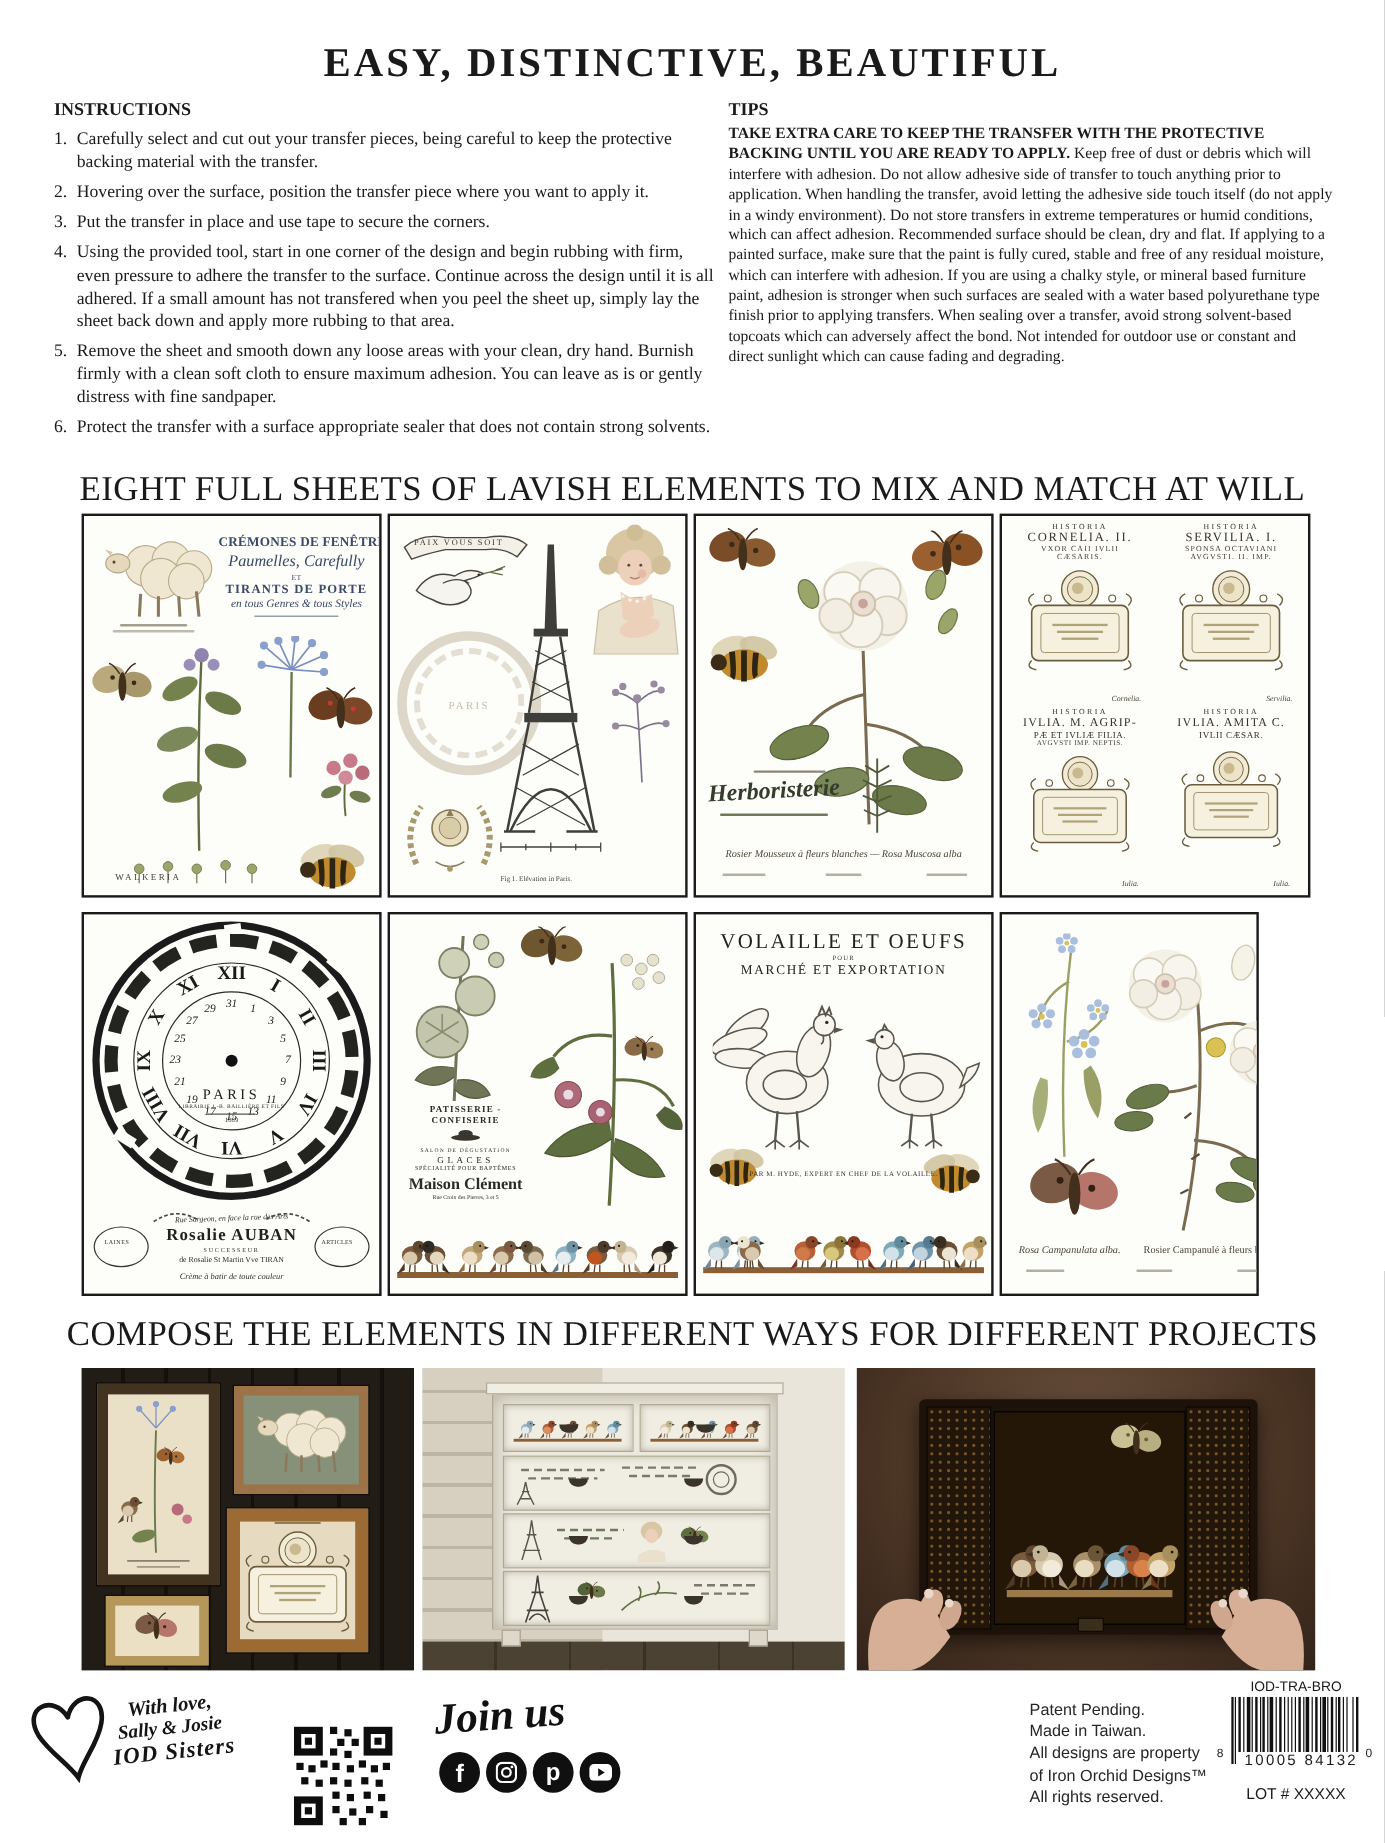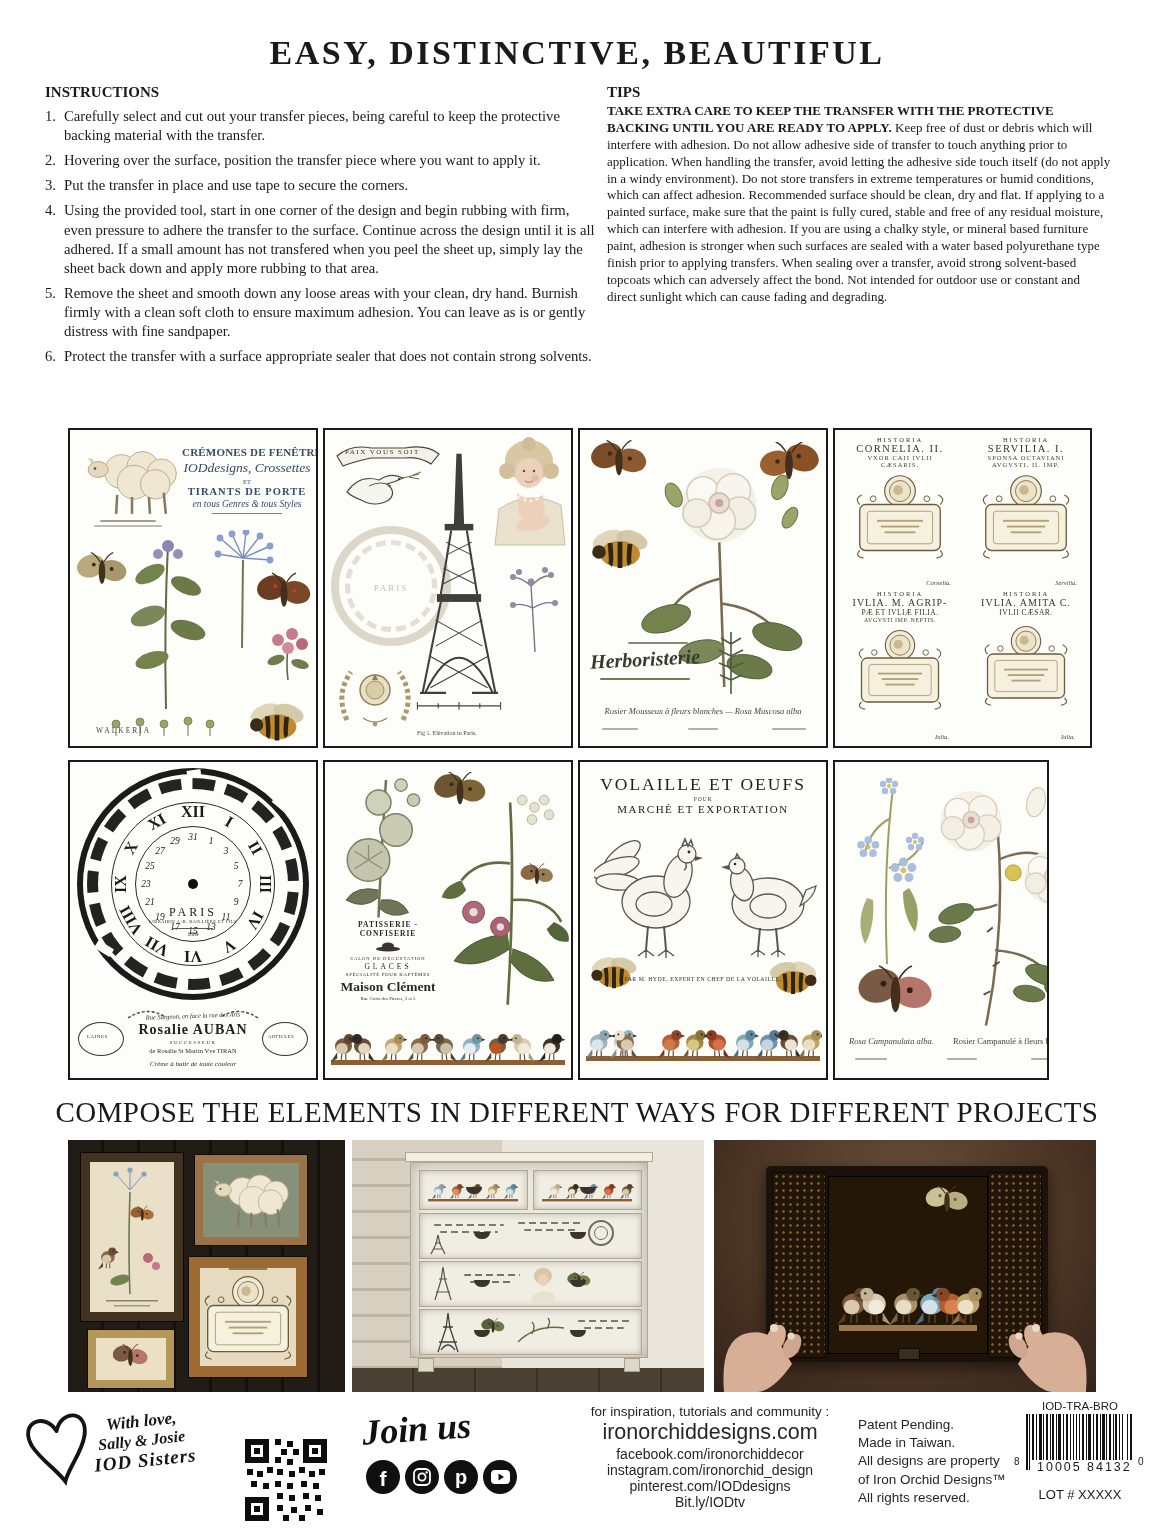--- a/index.html
+++ b/index.html
@@ -146,30 +146,31 @@
         <span class="ins-num">6.</span>
         <span class="ins-text">Protect the transfer with a surface appropriate sealer that does not contain strong solvents.</span>
       </div>
   </div>
 
   <div class="abs" style="left:607px;top:84px;width:505px">
     <div class="colhead">TIPS</div>
     <p class="tips-p"><strong>TAKE EXTRA CARE TO KEEP THE TRANSFER WITH THE PROTECTIVE BACKING UNTIL YOU ARE READY TO APPLY.</strong><span> Keep free of dust or debris which will interfere with adhesion. Do not allow adhesive side of transfer to touch anything prior to application. When handling the transfer, avoid letting the adhesive side touch itself (do not apply in a windy environment). Do not store transfers in extreme temperatures or humid conditions, which can affect adhesion. Recommended surface should be clean, dry and flat. If applying to a painted surface, make sure that the paint is fully cured, stable and free of any residual moisture, which can interfere with adhesion. If you are using a chalky style, or mineral based furniture paint, adhesion is stronger when such surfaces are sealed with a water based polyurethane type finish prior to applying transfers. When sealing over a transfer, avoid strong solvent-based topcoats which can adversely affect the bond. Not intended for outdoor use or constant and direct sunlight which can cause fading and degrading.</span></p>
   </div>
 
+  <div class="sechead" style="top:392px">EIGHT FULL SHEETS OF LAVISH ELEMENTS TO MIX AND MATCH AT WILL</div>
 
   <div class="card" style="left:68px;top:428px">
     <svg class="abs" style="left:8px;top:12px" width="108" height="74" viewBox="0 0 96 70">
         <use href="#sheep"></use>
       </svg>
     <div class="mline" style="left:30px;top:90px;width:56px;height:1.5px"></div>
     <div class="mline" style="left:24px;top:95px;width:68px;height:1.5px;background:#c0bab0"></div>
     <div class="ct" style="left:112px;top:16px;width:130px;text-align:center;color:#3a4a66">
       <div style="font-size:11px;font-weight:bold;letter-spacing:.2px">CRÉMONES DE FENÊTRE</div>
-      <div style="font-size:13.5px;font-style:italic;margin-top:2px">IODdesigns, Crossettes</div>
+      <div style="font-size:13.5px;font-style:italic;margin-top:2px">Paumelles, Carefully</div>
       <div style="font-size:6.5px;margin-top:2px;color:#44506a">ET</div>
       <div style="font-size:10.5px;font-weight:bold;letter-spacing:1px;margin-top:1px">TIRANTS DE PORTE</div>
       <div style="font-size:9.5px;font-style:italic;margin-top:2px">en tous Genres &amp; tous Styles</div>
       <div style="height:1px;background:#7a849c;width:70px;margin:4px auto 0"></div>
     </div>
     <svg class="abs" style="left:6px;top:122px" width="52" height="40" viewBox="0 0 35 26">
         <use href="#moth" style="--w1:#b9a97c;--w2:#a8976a"></use>
       </svg>
     <svg class="abs" style="left:186px;top:142px" width="56" height="44" viewBox="0 0 35 26">
         <use href="#moth" style="--w1:#6a3c20;--w2:#7a4828;--sp:#c23b30"></use>
@@ -962,28 +963,20 @@
     <div class="icircle">
       <span class="sans" style="color:#fff;font-size:20px;font-weight:bold">p</span>
     </div>
     <div class="icircle">
       <svg width="19" height="14" viewBox="0 0 19 14">
           <rect width="19" height="14" rx="4" fill="#fff"></rect>
           <path d="M7.5,3.5 L13,7 L7.5,10.5 Z" fill="#101010"></path>
         </svg>
     </div>
   </div>
-  <div class="abs sans" style="left:545px;top:1404px;width:330px;text-align:center;color:#262626">
-    <div style="font-size:13.5px">for inspiration, tutorials and community :</div>
-    <div style="font-size:21.5px;margin-top:1px">ironorchiddesigns.com</div>
-    <div style="font-size:14px;margin-top:1px">facebook.com/ironorchiddecor</div>
-    <div style="font-size:14px">instagram.com/ironorchid_design</div>
-    <div style="font-size:14px">pinterest.com/IODdesigns</div>
-    <div style="font-size:14px">Bit.ly/IODtv</div>
-  </div>
   <div class="abs sans" style="left:858px;top:1416px;width:150px;text-align:left;font-size:13.5px;line-height:1.35;color:#262626">
     <div>Patent Pending.</div>
     <div>Made in Taiwan.</div>
     <div>All designs are property</div>
     <div>of Iron Orchid Designs™</div>
     <div>All rights reserved.</div>
   </div>
 
   <div class="abs" style="left:1014px;top:1400px;width:132px;text-align:center">
     <div class="sans" style="font-size:11.5px;color:#1a1a1a">IOD-TRA-BRO</div>

